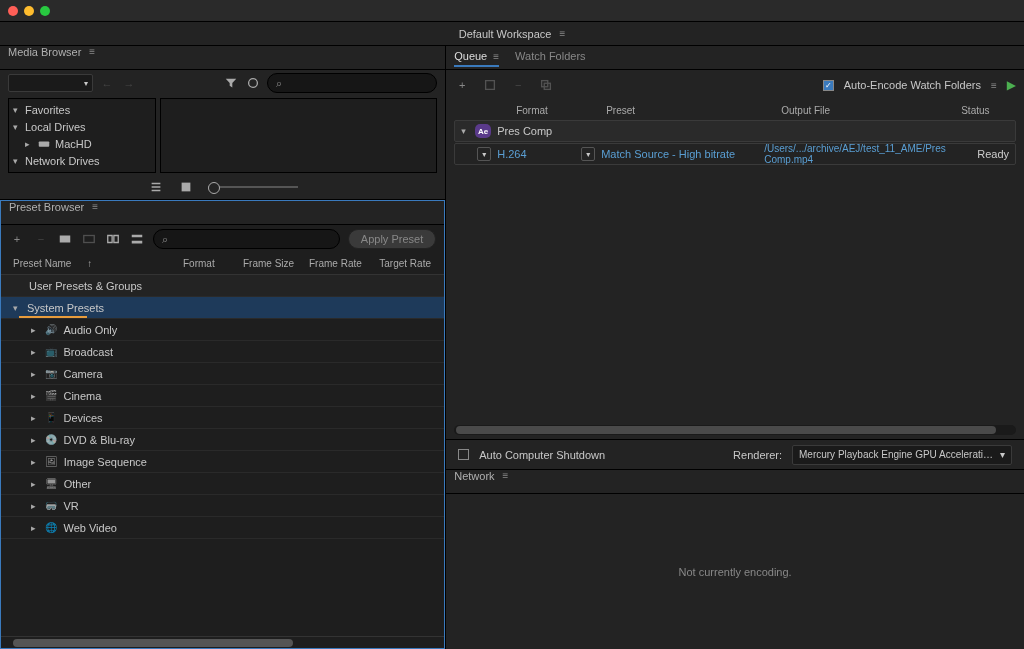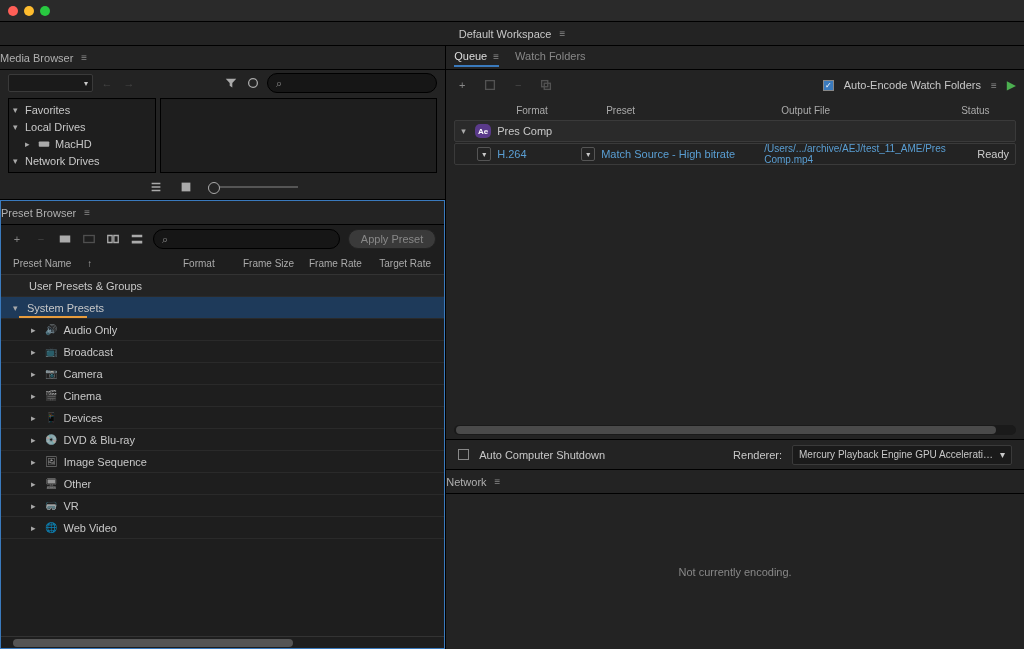--- a/index.html
+++ b/index.html
@@ -5,21 +5,21 @@
 * { box-sizing: border-box; margin: 0; padding: 0; font-family: -apple-system, "Segoe UI", sans-serif; }
 html, body { width: 1024px; height: 649px; background: #1a1a1a; color: #c8c8c8; font-size: 11px; overflow: hidden; }
 .titlebar { height: 22px; background: #2a2a2a; display: flex; align-items: center; padding: 0 8px; border-bottom: 1px solid #000; }
 .traffic { display: flex; gap: 6px; }
 .dot { width: 10px; height: 10px; border-radius: 50%; }
 .dot.r { background: #ff5f57; } .dot.y { background: #febc2e; } .dot.g { background: #28c840; }
 .workspace-bar { height: 24px; background: #232323; display: flex; align-items: center; justify-content: center; gap: 8px; border-bottom: 1px solid #000; }
 .main { display: flex; height: calc(649px - 46px); }
 .left { width: 450px; display: flex; flex-direction: column; border-right: 1px solid #000; }
 .right { flex: 1; display: flex; flex-direction: column; }
-.panel-hdr { height: 24px; display: flex; align-items: center; padding: 0 0; gap: 8px; background: #232323; border-bottom: 1px solid #000; font-size: 11px; color: #b0b0b0; }
+.panel-hdr { height: 24px; display: flex; padding: 0 8px; gap: 8px; background: #232323; border-bottom: 1px solid #000; font-size: 11px; color: #b0b0b0; }
 .panel-hdr .title { font-weight: 500; }
 .media-browser { height: 154px; background: #232323; display: flex; flex-direction: column; border-bottom: 1px solid #000; }
 .mb-toolbar { height: 26px; display: flex; align-items: center; padding: 4px 8px; gap: 6px; }
 .select { width: 85px; height: 18px; background: #1a1a1a; border: 1px solid #3a3a3a; border-radius: 2px; display: flex; align-items: center; justify-content: flex-end; padding: 0 4px; }
 .ibtn { width: 16px; height: 16px; display: flex; align-items: center; justify-content: center; cursor: pointer; color: #888; }
 .ibtn.dim { opacity: 0.35; }
 .search { flex: 1; height: 20px; background: #161616; border: 1px solid #000; border-radius: 10px; padding: 0 8px; display: flex; align-items: center; gap: 4px; color: #888; }
 .search input { flex: 1; background: transparent; border: none; outline: none; color: #ccc; font-size: 11px; }
 .mb-body { flex: 1; display: flex; }
 .mb-tree { width: 148px; background: #1e1e1e; border: 1px solid #000; margin: 2px 4px 2px 8px; padding: 2px 0; }

